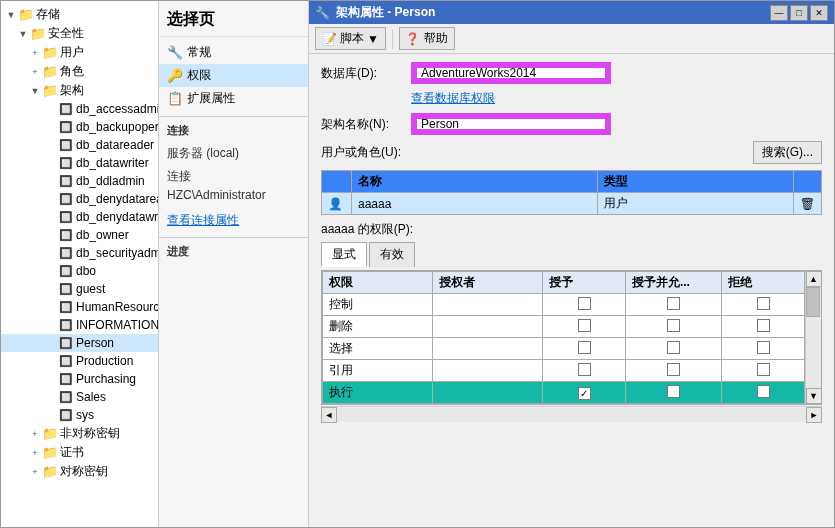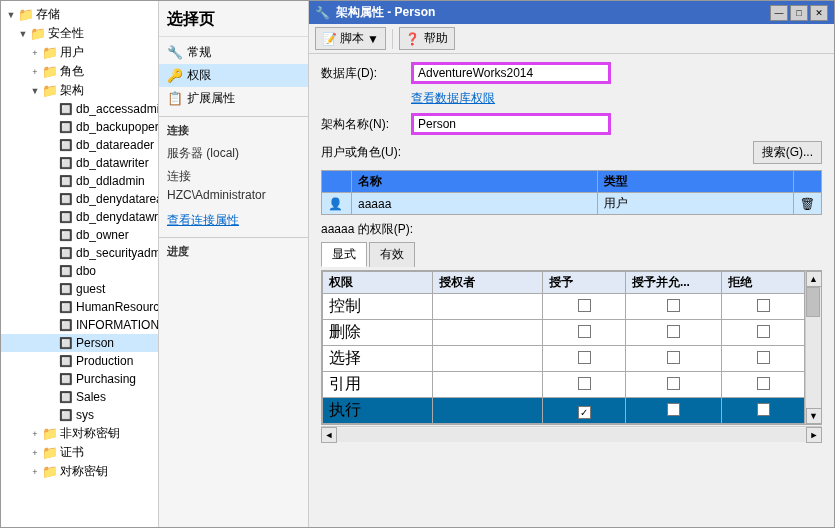--- a/index.html
+++ b/index.html
@@ -47,41 +47,41 @@
     
     .toolbar { display: flex; align-items: center; padding: 3px 6px; background: #f0f0f0; border-bottom: 1px solid #ccc; flex-shrink: 0; gap: 4px; }
     .toolbar-btn { display: flex; align-items: center; gap: 3px; padding: 2px 6px; background: #e8e8e8; border: 1px solid #aaa; cursor: pointer; font-size: 12px; }
     .toolbar-sep { width: 1px; height: 20px; background: #ccc; margin: 0 2px; }
 
     
     .content { flex: 1; padding: 8px 12px; overflow: auto; }
 
     .form-row { display: flex; align-items: center; margin-bottom: 6px; }
     .form-label { width: 90px; font-size: 12px; color: #000; }
-    .form-input { border: 3px solid #d946ef; background: #fff; padding: 2px 4px; font-size: 12px; height: 22px; }
+    .form-input { border: 6px solid #d946ef; background: #fff; padding: 2px 4px; font-size: 12px; height: 22px; }
     .form-link { color: #0066cc; text-decoration: underline; cursor: pointer; font-size: 12px; }
 
     .search-btn { padding: 2px 8px; background: #e8e8e8; border: 1px solid #aaa; cursor: pointer; font-size: 12px; margin-left: 6px; }
 
     
     .user-table { width: 100%; border-collapse: collapse; margin-bottom: 6px; }
     .user-table th { background: #3b82f6; border: 1px solid #aaa; padding: 2px 6px; text-align: left; font-size: 12px; }
     .user-table td { border: 1px solid #aaa; padding: 2px 6px; font-size: 12px; background: #fff; }
     .user-table tr.selected td { background: #cce8ff; }
 
     
     .perm-label { font-size: 12px; margin-bottom: 4px; }
     .tabs-row { display: flex; margin-bottom: 4px; }
     .tab { padding: 3px 10px; border: 1px solid #aaa; border-bottom: none; background: #e8e8e8; cursor: pointer; font-size: 12px; margin-right: 2px; }
     .tab.active { background: #fff; border-bottom: 1px solid #fff; position: relative; z-index: 1; }
     .perm-table-wrap { border: 1px solid #aaa; background: #fff; position: relative; top: -1px; }
     .perm-table { width: 100%; border-collapse: collapse; }
     .perm-table th { background: #e0e9f5; border: 1px solid #aaa; padding: 2px 6px; text-align: left; font-size: 12px; }
-    .perm-table td { border: 1px solid #aaa; padding: 2px 6px; font-size: 16px; }
-    .perm-table tr.selected td { background: #0369a1; }
+    .perm-table td { border: 1px solid #aaa; padding: 2px 6px; font-size: 12px; }
+    .perm-table tr.selected td { background: #14b8a6; }
     .perm-table tr.selected { background: #cce8ff; }
     .cb { width: 13px; height: 13px; border: 1px solid #777; background: #fff; display: inline-flex; align-items: center; justify-content: center; }
     .cb.checked { background: #fff; }
     .cb.checked::after { content: '✓'; font-size: 10px; color: #000; }
 
     .scrollbar-v { width: 16px; background: #f0f0f0; border-left: 1px solid #ccc; display: flex; flex-direction: column; align-items: center; }
     .scrollbar-h { height: 16px; background: #f0f0f0; border-top: 1px solid #ccc; display: flex; align-items: center; }
     .scroll-btn { width: 16px; height: 16px; background: #e8e8e8; border: 1px solid #aaa; display: flex; align-items: center; justify-content: center; font-size: 9px; cursor: pointer; }
     .scroll-thumb { background: #c0c0c0; border: 1px solid #aaa; }
   </style>

